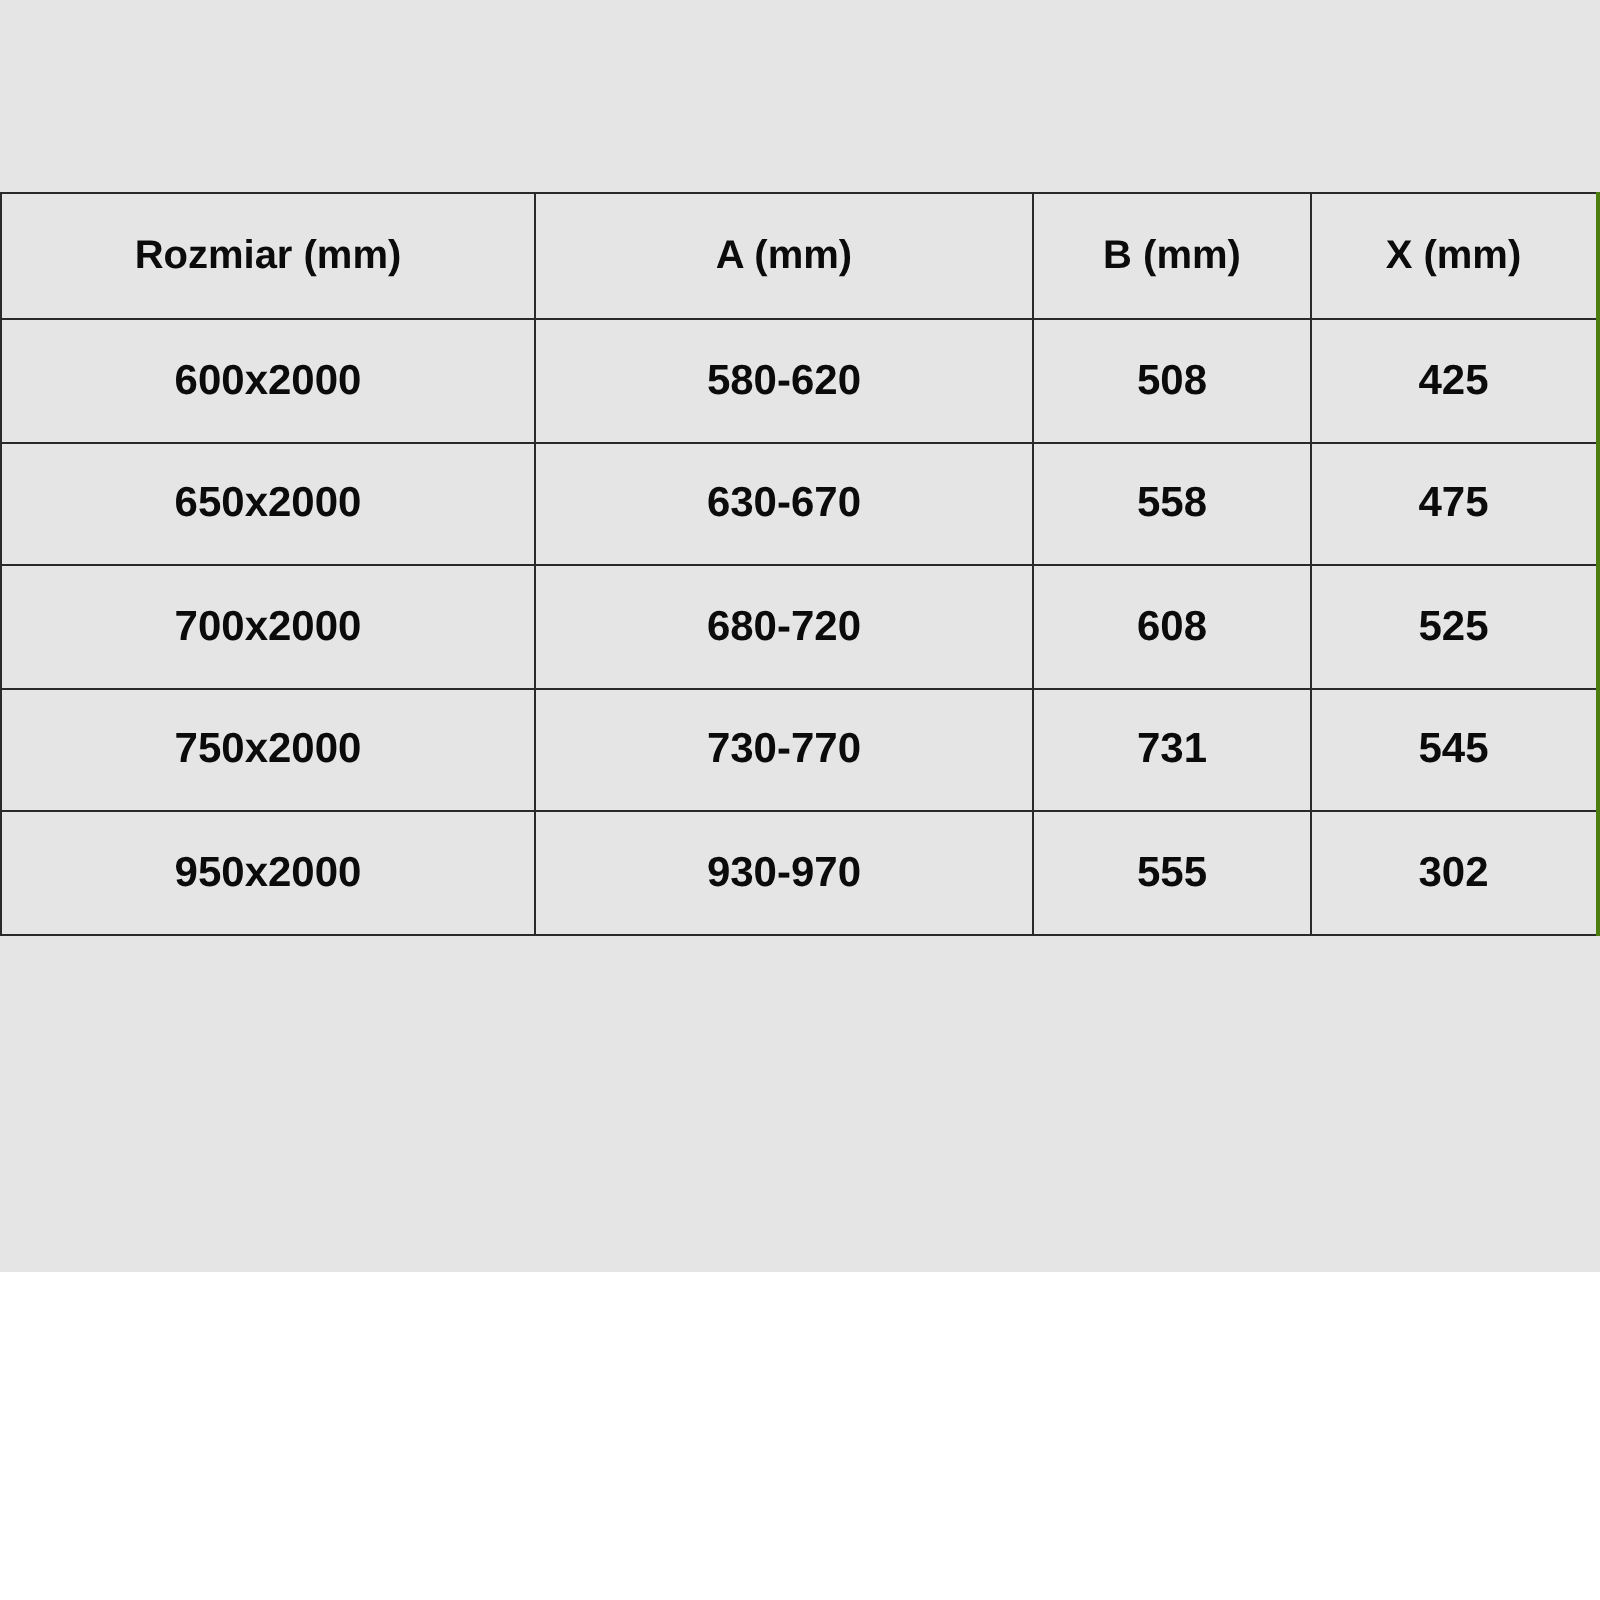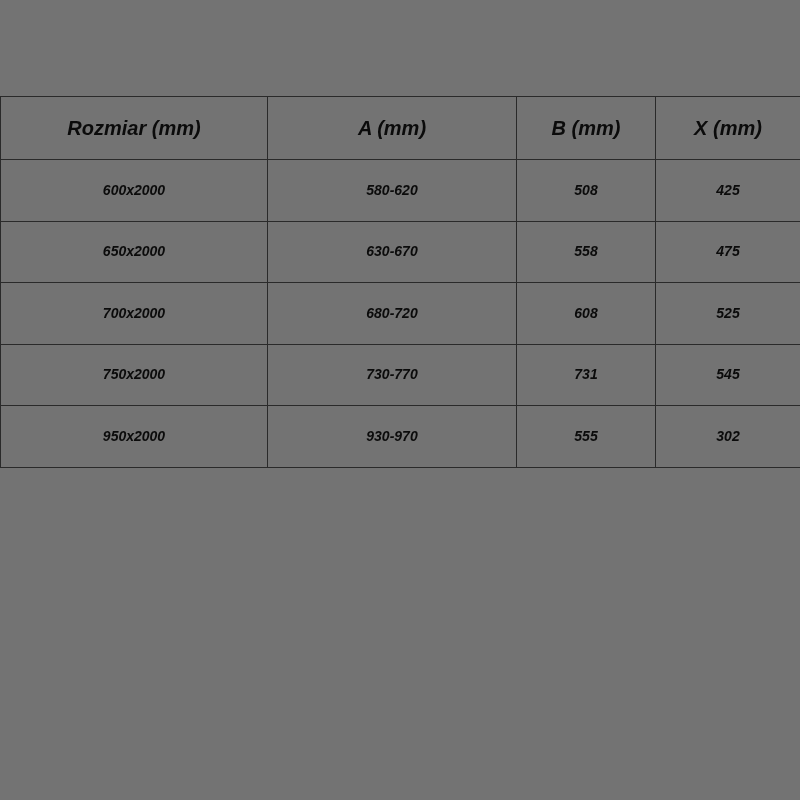--- a/index.html
+++ b/index.html
@@ -13,58 +13,57 @@
     font-family: "Liberation Sans", sans-serif;
     color: #0a0a0a;
     position: relative;
     overflow: hidden;
   }
   .sheet {
     position: absolute;
     left: 0;
     top: 0;
     width: 800px;
-    height: 800px;
-    background: #737373;
-    font-style: italic;
+    height: 636px;
+    background: #e5e5e5;
   }
   table.spec {
     position: absolute;
     left: 0px;
     top: 96px;
     width: 800px;
     border-collapse: collapse;
     table-layout: fixed;
   }
   table.spec td, table.spec th {
     border: 1px solid #2a2a2a;
     text-align: center;
     font-weight: bold;
-    font-size: 14px;
+    font-size: 21px;
     padding: 0;
     height: 60.5px;
     line-height: 1.1;
     color: #0b0b0b;
     white-space: nowrap;
   }
   table.spec th {
     height: 62px;
     font-size: 20px;
   }
   
   col.c0 { width: 267px; }
   col.c1 { width: 249px; }
   col.c2 { width: 139px; }
   col.c3 { width: 145px; }
 
   
   table.spec tr > td:first-child,
   table.spec tr > th:first-child { border-left: 1px solid #2a2a2a; }
   table.spec tr > td:last-child,
-  table.spec tr > th:last-child { border-right: 1px solid #4d7c0f; }
+  table.spec tr > th:last-child { border-right: 6px solid #4d7c0f; }
 </style>
 </head>
 <body>
 
 <div class="sheet">
   <table class="spec">
     <colgroup>
       <col class="c0">
         <col class="c1">
         <col class="c2">

